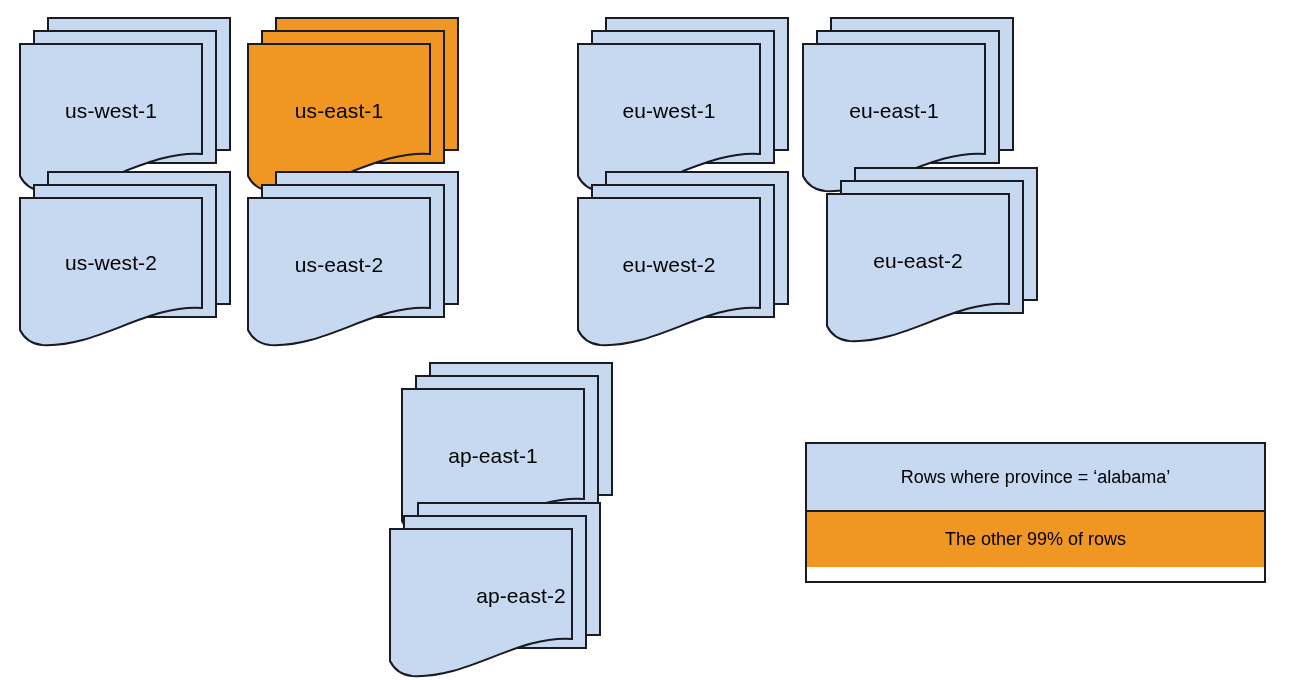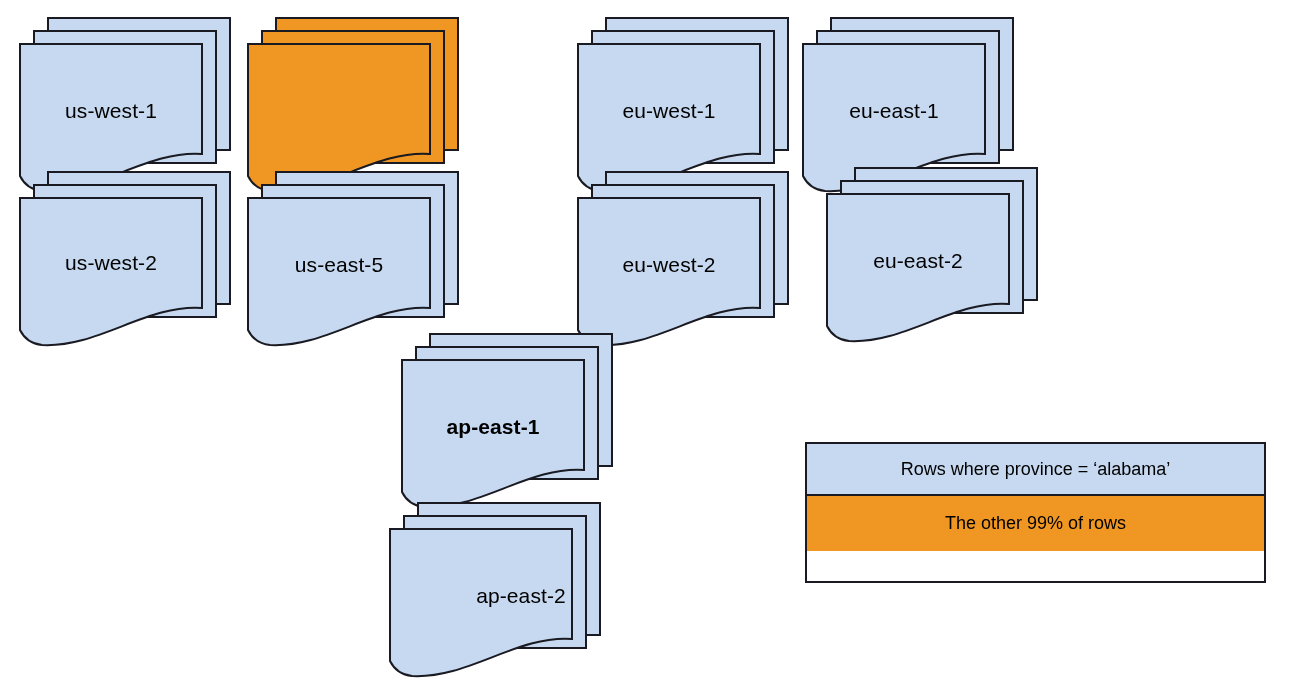--- a/index.html
+++ b/index.html
@@ -65,21 +65,21 @@
     display: flex;
     align-items: center;
     justify-content: center;
     width: 100%;
     box-sizing: border-box;
     font-size: 18px;
     color: #000000;
     white-space: nowrap;
   }
   .legend-row.blue {
-    height: 52px;
+    height: 68px;
     background: #c6d9f0;
     border-bottom: 2px solid #1a1a22;
     text-align: right;
   }
   .legend-row.orange {
     height: 55px;
     background: #ef9722;
   }
 </style>
 </head>
@@ -94,20 +94,21 @@
         <path d="M0,26 L182,26 L182,136 C127,132 78,176 22,173 C12,172 4,166 0,158 Z" fill="#c6d9f0" stroke="#1a1a22" stroke-width="2" stroke-linejoin="miter"></path>
       </svg>
       <div class="stack-label" style="top: 26px;">us-west-1</div>
     </div>
     <div class="stack" style="left: 248px; top: 18px;">
       <svg viewBox="0 0 210 160" width="210" height="160">
         <path d="M28,0 L210,0 L210,132 L28,132 Z" fill="#ef9722" stroke="#1a1a22" stroke-width="2" stroke-linejoin="miter"></path>
         <path d="M14,13 L196,13 L196,145 L14,145 Z" fill="#ef9722" stroke="#1a1a22" stroke-width="2" stroke-linejoin="miter"></path>
         <path d="M0,26 L182,26 L182,136 C127,132 78,176 22,173 C12,172 4,166 0,158 Z" fill="#ef9722" stroke="#1a1a22" stroke-width="2" stroke-linejoin="miter"></path>
       </svg>
+      <div class="stack-label" style="top: 26px;">us-east-1</div>
     </div>
     <div class="stack" style="left: 578px; top: 18px; padding-left: 32px;">
       <svg viewBox="0 0 210 160" width="210" height="160">
         <path d="M28,0 L210,0 L210,132 L28,132 Z" fill="#c6d9f0" stroke="#1a1a22" stroke-width="2" stroke-linejoin="miter"></path>
         <path d="M14,13 L196,13 L196,145 L14,145 Z" fill="#c6d9f0" stroke="#1a1a22" stroke-width="2" stroke-linejoin="miter"></path>
         <path d="M0,26 L182,26 L182,136 C127,132 78,176 22,173 C12,172 4,166 0,158 Z" fill="#c6d9f0" stroke="#1a1a22" stroke-width="2" stroke-linejoin="miter"></path>
       </svg>
       <div class="stack-label" style="top: 26px;">eu-west-1</div>
     </div>
     <div class="stack" style="left: 803px; top: 18px;">
@@ -125,39 +126,39 @@
         <path d="M0,26 L182,26 L182,136 C127,132 78,176 22,173 C12,172 4,166 0,158 Z" fill="#c6d9f0" stroke="#1a1a22" stroke-width="2" stroke-linejoin="miter"></path>
       </svg>
       <div class="stack-label" style="top: 24px;">us-west-2</div>
     </div>
     <div class="stack" style="left: 248px; top: 172px;">
       <svg viewBox="0 0 210 160" width="210" height="160">
         <path d="M28,0 L210,0 L210,132 L28,132 Z" fill="#c6d9f0" stroke="#1a1a22" stroke-width="2" stroke-linejoin="miter"></path>
         <path d="M14,13 L196,13 L196,145 L14,145 Z" fill="#c6d9f0" stroke="#1a1a22" stroke-width="2" stroke-linejoin="miter"></path>
         <path d="M0,26 L182,26 L182,136 C127,132 78,176 22,173 C12,172 4,166 0,158 Z" fill="#c6d9f0" stroke="#1a1a22" stroke-width="2" stroke-linejoin="miter"></path>
       </svg>
-      <div class="stack-label" style="top: 26px;">us-east-5</div>
+      <div class="stack-label" style="top: 26px;">us-east-2</div>
     </div>
     <div class="stack" style="left: 578px; top: 172px;">
       <svg viewBox="0 0 210 160" width="210" height="160">
         <path d="M28,0 L210,0 L210,132 L28,132 Z" fill="#c6d9f0" stroke="#1a1a22" stroke-width="2" stroke-linejoin="miter"></path>
         <path d="M14,13 L196,13 L196,145 L14,145 Z" fill="#c6d9f0" stroke="#1a1a22" stroke-width="2" stroke-linejoin="miter"></path>
         <path d="M0,26 L182,26 L182,136 C127,132 78,176 22,173 C12,172 4,166 0,158 Z" fill="#c6d9f0" stroke="#1a1a22" stroke-width="2" stroke-linejoin="miter"></path>
       </svg>
       <div class="stack-label" style="top: 26px;">eu-west-2</div>
     </div>
     <div class="stack" style="left: 803px; top: 168px; margin-left: 24px;">
       <svg viewBox="0 0 210 160" width="210" height="160">
         <path d="M28,0 L210,0 L210,132 L28,132 Z" fill="#c6d9f0" stroke="#1a1a22" stroke-width="2" stroke-linejoin="miter"></path>
         <path d="M14,13 L196,13 L196,145 L14,145 Z" fill="#c6d9f0" stroke="#1a1a22" stroke-width="2" stroke-linejoin="miter"></path>
         <path d="M0,26 L182,26 L182,136 C127,132 78,176 22,173 C12,172 4,166 0,158 Z" fill="#c6d9f0" stroke="#1a1a22" stroke-width="2" stroke-linejoin="miter"></path>
       </svg>
       <div class="stack-label" style="top: 26px;">eu-east-2</div>
     </div>
-    <div class="stack" style="left: 402px; top: 334px; font-weight: bold;">
+    <div class="stack" style="left: 402px; top: 363px;">
       <svg viewBox="0 0 210 160" width="210" height="160">
         <path d="M28,0 L210,0 L210,132 L28,132 Z" fill="#c6d9f0" stroke="#1a1a22" stroke-width="2" stroke-linejoin="miter"></path>
         <path d="M14,13 L196,13 L196,145 L14,145 Z" fill="#c6d9f0" stroke="#1a1a22" stroke-width="2" stroke-linejoin="miter"></path>
         <path d="M0,26 L182,26 L182,136 C127,132 78,176 22,173 C12,172 4,166 0,158 Z" fill="#c6d9f0" stroke="#1a1a22" stroke-width="2" stroke-linejoin="miter"></path>
       </svg>
       <div class="stack-label" style="top: 26px;">ap-east-1</div>
     </div>
     <div class="stack" style="left: 390px; top: 503px;">
       <svg viewBox="0 0 210 160" width="210" height="160">
         <path d="M28,0 L210,0 L210,132 L28,132 Z" fill="#c6d9f0" stroke="#1a1a22" stroke-width="2" stroke-linejoin="miter"></path>

